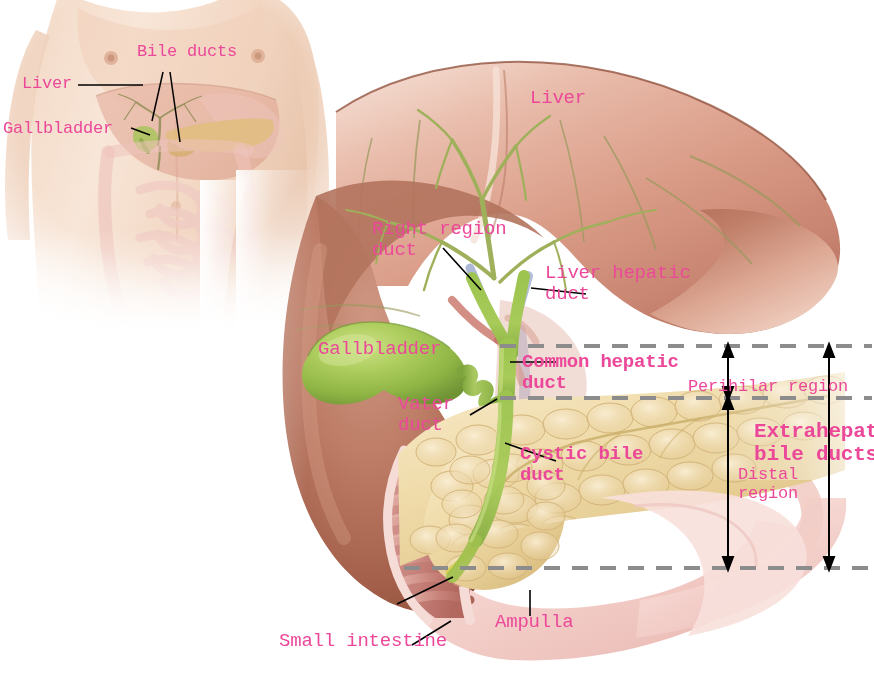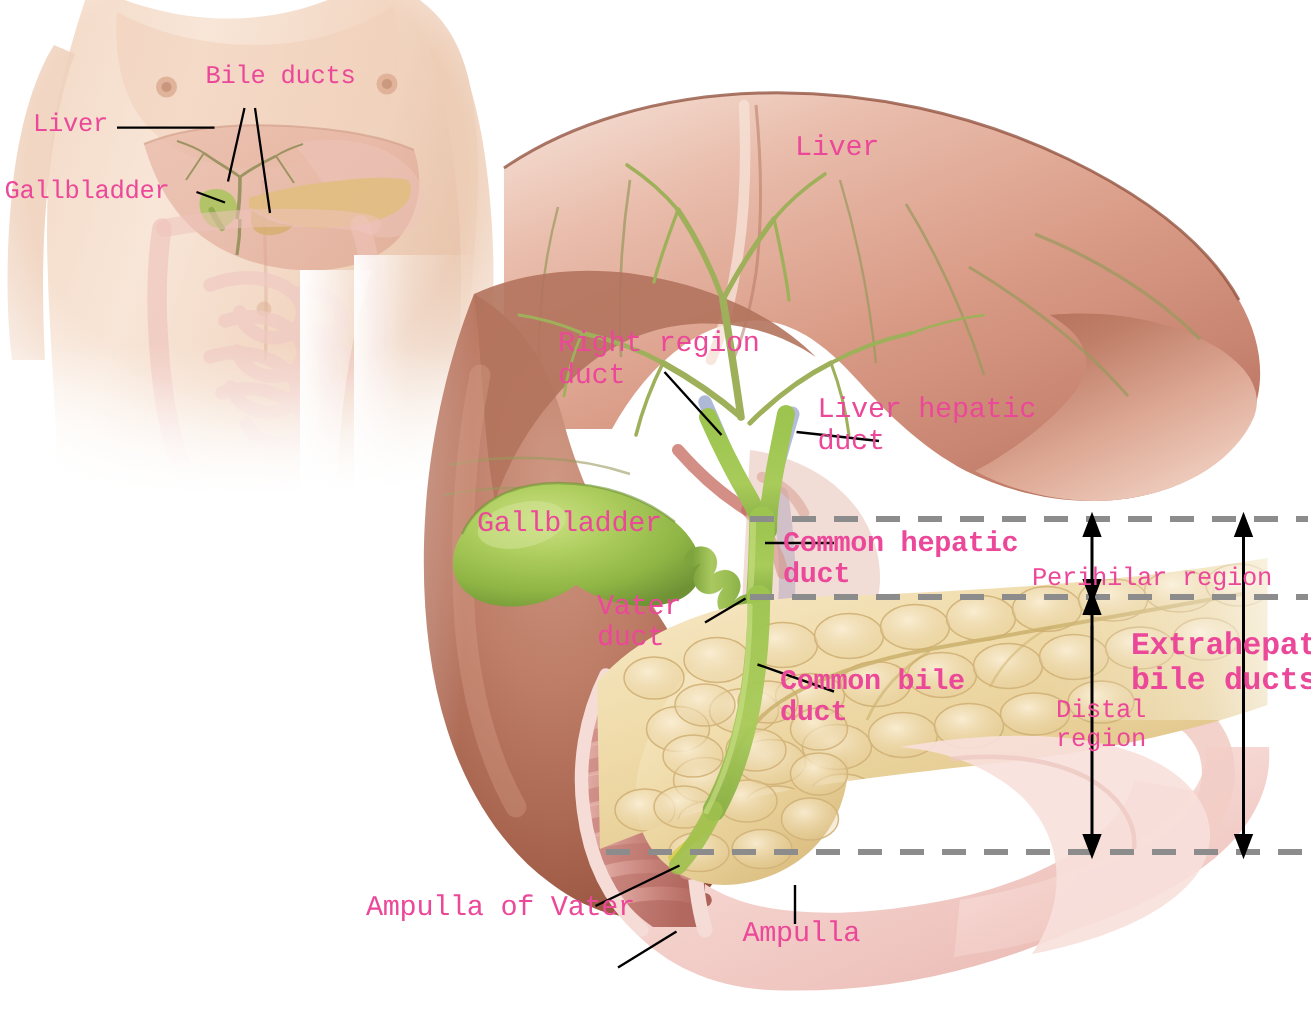--- a/index.html
+++ b/index.html
@@ -517,29 +517,29 @@
 duct</div>
 
   <div class="lbl" style="left:318px;top:339px;">Gallbladder</div>
 
   <div class="lbl" style="left:398px;top:394px;">Vater
 duct</div>
 
   <div class="lbl b" style="left:522px;top:352px;">Common hepatic
 duct</div>
 
-  <div class="lbl b" style="left:520px;top:444px;">Common bile
+  <div class="lbl b" style="left:520px;top:444px;">Cystic bile
 duct</div>
 
-  <div class="lbl" style="left:244px;top:595px;">Ampulla of Vater</div>
-
+
+  <div class="lbl" style="left:279px;top:631px;">Small intestine</div>
 
   <div class="lbl" style="left:495px;top:612px;">Ampulla</div>
 
   <div class="lbl sm" style="left:688px;top:357px;margin-top:20px;">Perihilar region</div>
 
-  <div class="lbl sm" style="left:704px;top:465px;text-align:center;">Distal
+  <div class="lbl sm" style="left:738px;top:465px;text-align:center;">Distal
 region</div>
 
   <div class="lbl big" style="left:754px;top:420px;">Extrahepatic
 bile ducts</div>
 
 </div>
 
 </body></html>

